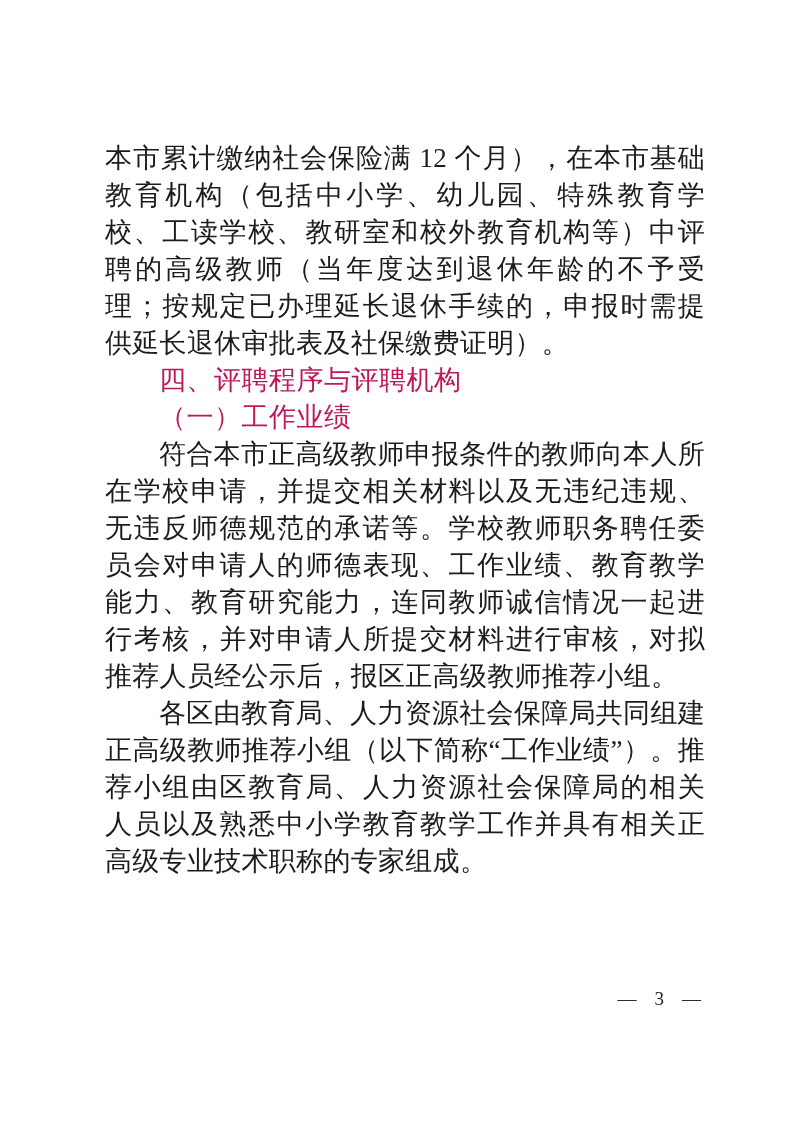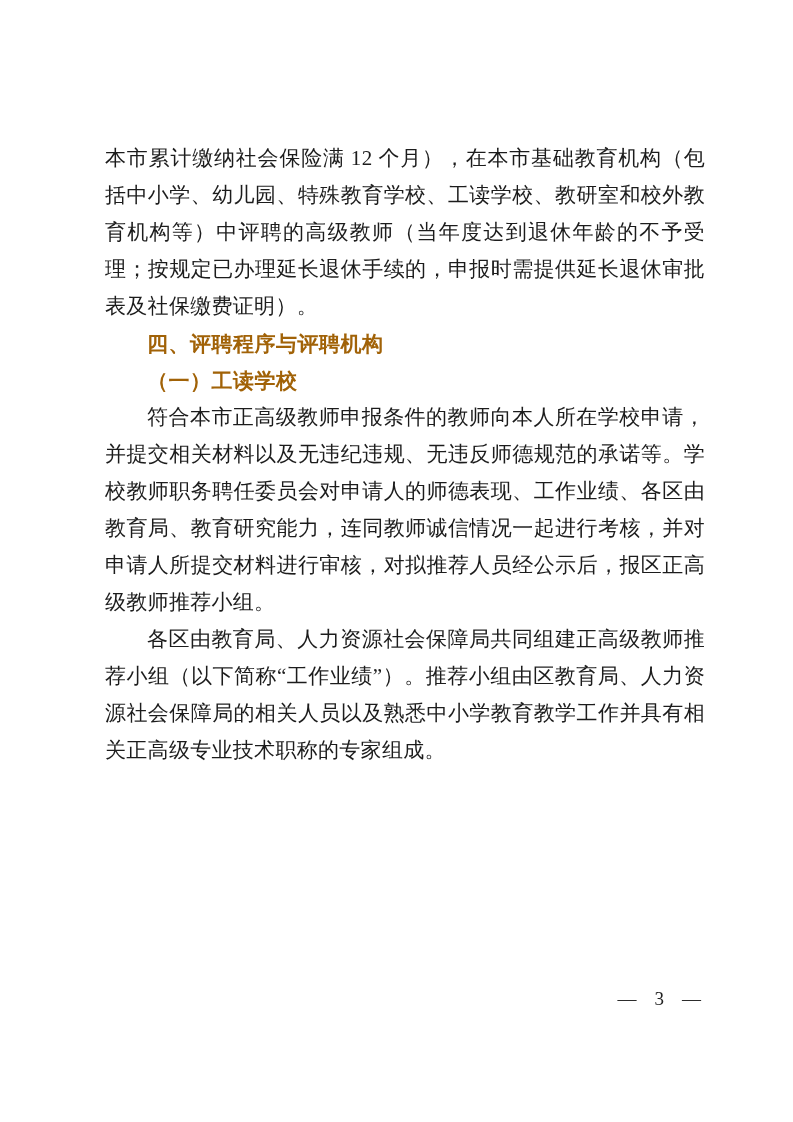--- a/index.html
+++ b/index.html
@@ -19,39 +19,39 @@
     left: 0; top: 0;
     width: 793px;
     height: 1122px;
     background: #ffffff;
   }
   .content {
     position: absolute;
     left: 105px;
     top: 140px;
     width: 600px;
-    font-size: 21px;
+    font-size: 27px;
     line-height: 37px;
     color: #1c1c1c;
     text-align: justify;
     text-justify: inter-ideograph;
     letter-spacing: 0.3px;
   }
   .content p {
     margin: 0;
     padding: 0;
   }
   .para-indent {
     text-indent: 2em;
   }
   .heading {
-    font-weight: bold;
+    font-weight: normal;
     text-indent: 2em;
     font-family: "Liberation Sans", "DejaVu Sans", sans-serif;
-    color: #a16207;
+    color: #be185d;
     letter-spacing: 0.5px;
   }
   .footer {
     position: absolute;
     top: 988px;
     right: 92px;
     font-size: 19px;
     color: #222222;
     display: inline-flex;
     align-items: center;
@@ -65,23 +65,23 @@
 </head>
 <body>
 
 <div class="page">
 
   <div class="content">
     <p class="para">本市累计缴纳社会保险满 12 个月），在本市基础教育机构（包括中小学、幼儿园、特殊教育学校、工读学校、教研室和校外教育机构等）中评聘的高级教师（当年度达到退休年龄的不予受理；按规定已办理延长退休手续的，申报时需提供延长退休审批表及社保缴费证明）。</p>
 
     <p class="heading">四、评聘程序与评聘机构</p>
 
-    <p class="heading">（一）工读学校</p>
+    <p class="heading">（一）工作业绩</p>
 
-    <p class="para-indent">符合本市正高级教师申报条件的教师向本人所在学校申请，并提交相关材料以及无违纪违规、无违反师德规范的承诺等。学校教师职务聘任委员会对申请人的师德表现、工作业绩、各区由教育局、教育研究能力，连同教师诚信情况一起进行考核，并对申请人所提交材料进行审核，对拟推荐人员经公示后，报区正高级教师推荐小组。</p>
+    <p class="para-indent">符合本市正高级教师申报条件的教师向本人所在学校申请，并提交相关材料以及无违纪违规、无违反师德规范的承诺等。学校教师职务聘任委员会对申请人的师德表现、工作业绩、教育教学能力、教育研究能力，连同教师诚信情况一起进行考核，并对申请人所提交材料进行审核，对拟推荐人员经公示后，报区正高级教师推荐小组。</p>
 
 
     <p class="para-indent">各区由教育局、人力资源社会保障局共同组建正高级教师推荐小组（以下简称“工作业绩”）。推荐小组由区教育局、人力资源社会保障局的相关人员以及熟悉中小学教育教学工作并具有相关正高级专业技术职称的专家组成。</p>
 
   </div>
 
   <div class="footer">
     <span class="dash">—</span>
     <span class="num">3</span>
     <span class="dash">—</span>

